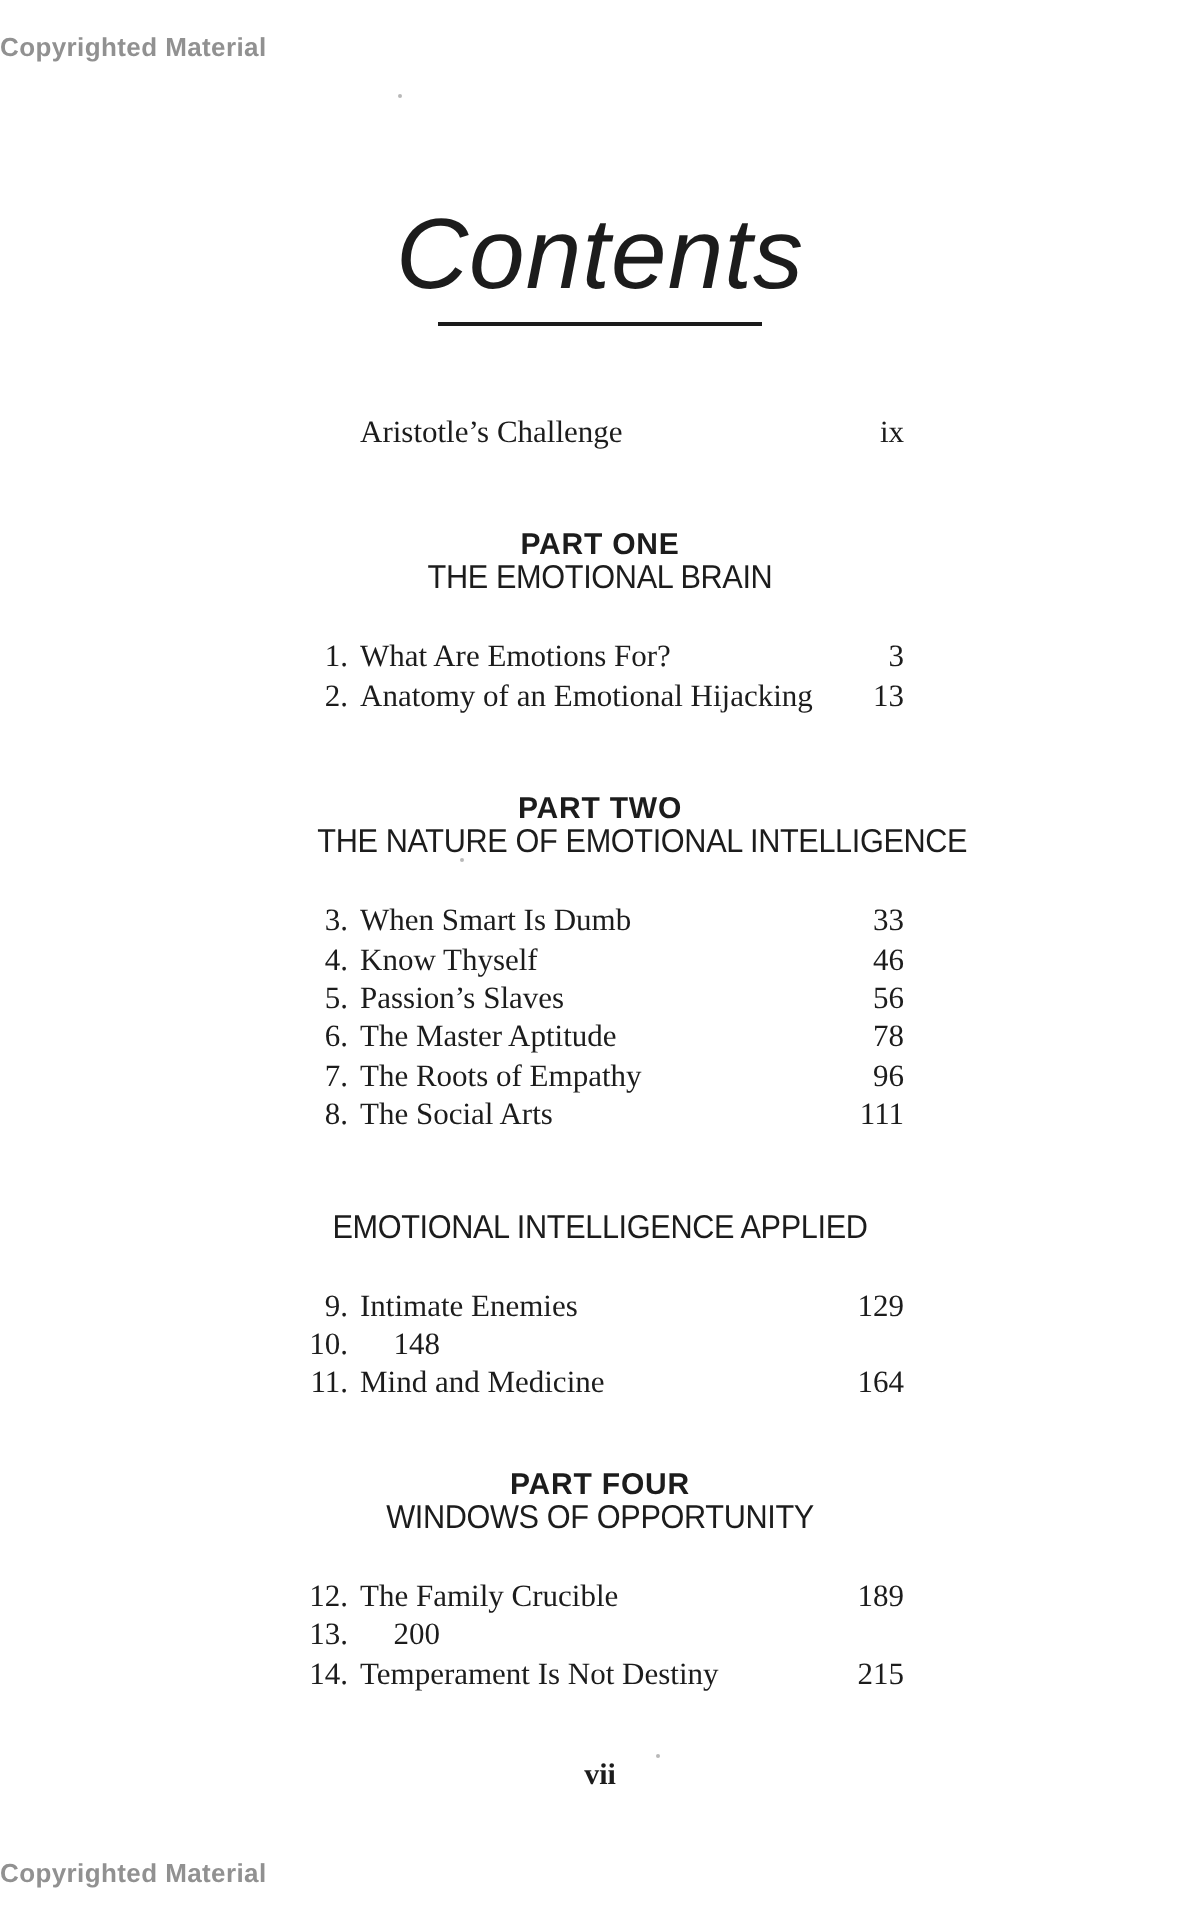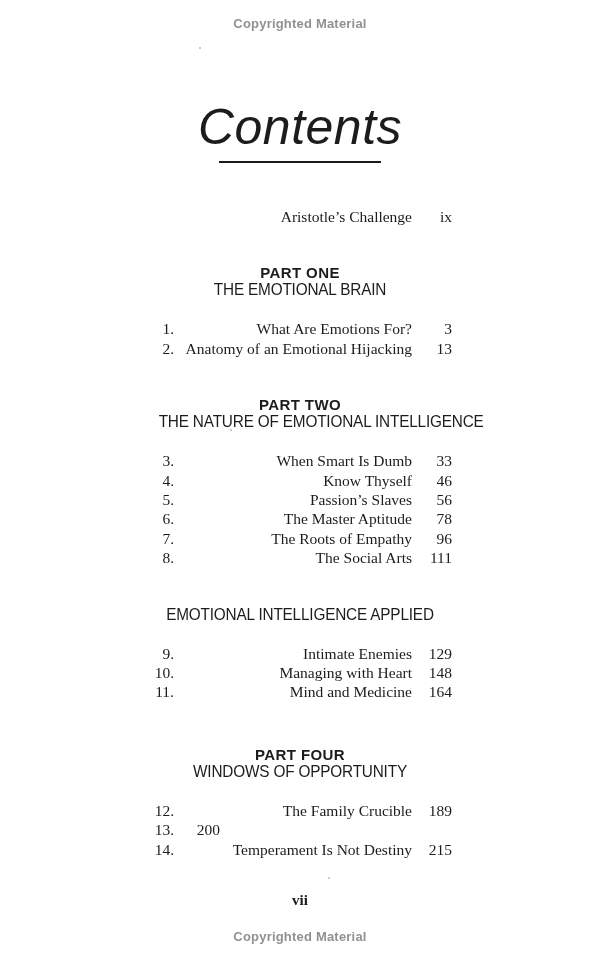--- a/index.html
+++ b/index.html
@@ -6,21 +6,20 @@
   body {
     width: 600px; height: 963px;
     background: #ffffff;
     position: relative;
     overflow: hidden;
     font-family: "Liberation Serif", serif;
     color: #1c1c1c;
   }
   .copyright {
     position: absolute; left: 0; width: 600px;
-    text-align: center;
     font-family: "Liberation Sans", sans-serif;
     font-weight: 700;
     font-size: 13px;
     letter-spacing: 0.2px;
     color: #919191;
   }
   .copyright.top { top: 16px; }
   .copyright.bottom { top: 929px; }
 
   .page-inner {
@@ -45,21 +44,21 @@
     margin: 12px auto 0 auto;
   }
 
   .row {
     display: flex;
     font-size: 15.5px;
     line-height: 19.4px;
   }
   .row .num   { width: 26px; text-align: right; flex: none; }
   .row .gap   { width: 6px;  flex: none; }
-  .row .title { flex: 1; text-align: right; }
+  .row .title { flex: 1; }
   .row .pg    { width: 40px; text-align: right; flex: none; }
 
   .front-row { margin-top: 44px; }
 
   .part-label {
     text-align: center;
     font-family: "Liberation Sans", sans-serif;
     font-weight: 700;
     font-size: 15px;
     letter-spacing: 0.4px;
@@ -74,21 +73,21 @@
     line-height: 20px;
     white-space: nowrap;
     transform: scaleX(0.93);
     transform-origin: 50% 50%;
   }
   .chapters { margin-top: 20px; }
 
   #parts-root > .part:nth-child(1) { margin-top: 40px; }
   #parts-root > .part:nth-child(2) { margin-top: 40px; }
   #parts-root > .part:nth-child(3) { margin-top: 36px; }
-  #parts-root > .part:nth-child(4) { margin-top: 46px; }
+  #parts-root > .part:nth-child(4) { margin-top: 34px; }
 
   .folio {
     text-align: center;
     font-weight: 700;
     font-size: 15px;
     line-height: 19px;
     margin-top: 32px;
   }
 
   .speck {
@@ -192,21 +191,20 @@
   <div class="row">
     <span class="num">9.</span>
     <span class="gap"></span>
     <span class="title">Intimate Enemies</span>
     <span class="pg">129</span>
   </div>
 
   <div class="row">
     <span class="num">10.</span>
     <span class="gap"></span>
-    <span class="title">Managing with Heart</span>
     <span class="pg">148</span>
   </div>
 
   <div class="row">
     <span class="num">11.</span>
     <span class="gap"></span>
     <span class="title">Mind and Medicine</span>
     <span class="pg">164</span>
   </div>
 </div>

